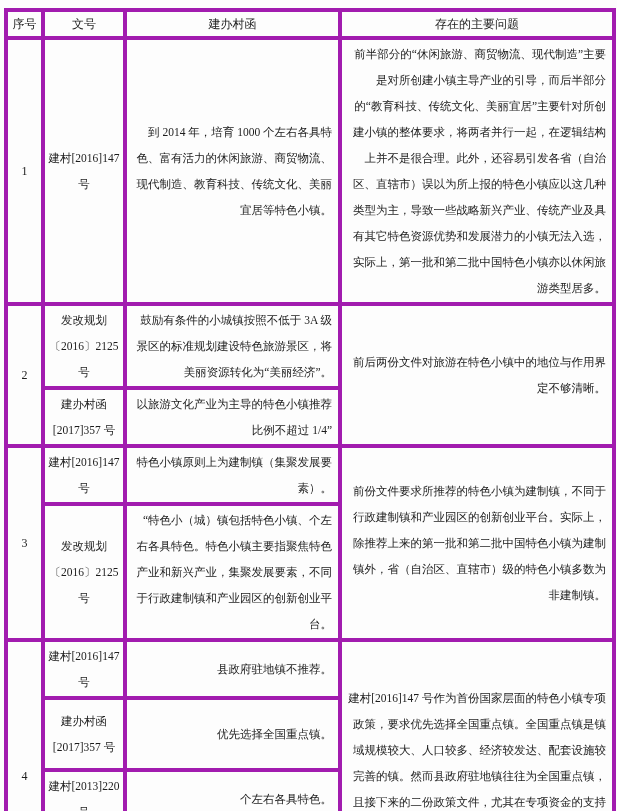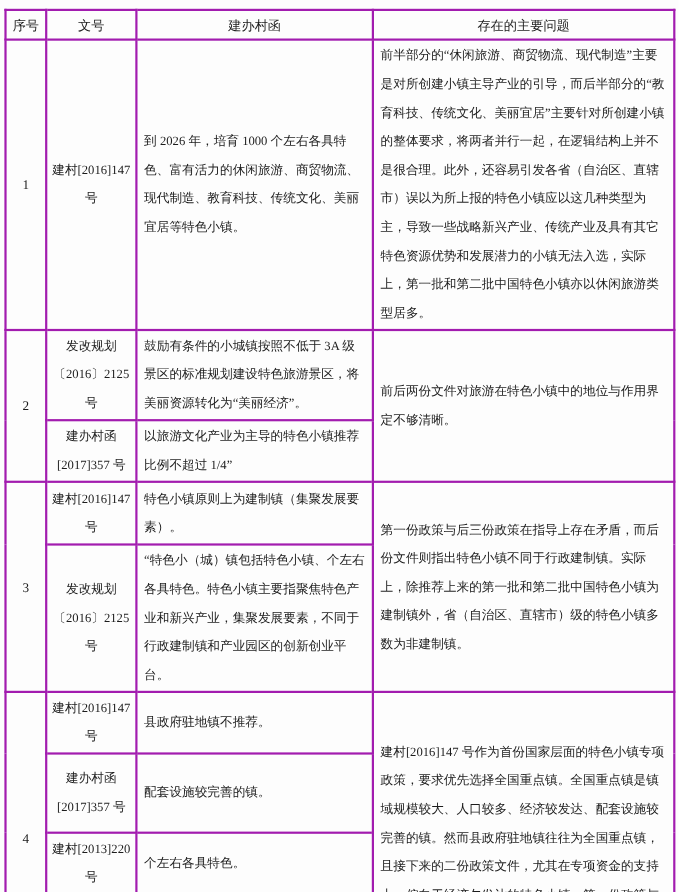--- a/index.html
+++ b/index.html
@@ -12,38 +12,38 @@
     font-family: "Liberation Serif", "DejaVu Serif", serif;
     color: #1c1c1c;
     overflow: hidden;
   }
   table.doc-table {
     border-collapse: collapse;
     table-layout: fixed;
     width: 608px;
   }
   .doc-table td, .doc-table th {
-    border: 2px solid #a21caf;
+    border: 4px solid #a21caf;
     vertical-align: middle;
     text-align: center;
     font-weight: normal;
     font-size: 11.5px;
     line-height: 26px;
     padding: 1px 6px;
     box-sizing: border-box;
     overflow: hidden;
   }
   .doc-table th { font-size: 12px; line-height: 16px; padding: 4px 2px; }
   .col-seq  { width: 37px; }
   .col-doc  { width: 82px; }
   .col-stmt { width: 215px; }
   .col-prob { width: 274px; }
   td.doc-cell { white-space: pre-line; padding: 1px 3px; }
   td.seq-cell { font-size: 12px; }
-  td.stmt-cell, td.prob-cell { text-align: left; }
+  td.stmt-cell, td.prob-cell { text-align: right; }
 </style>
 </head>
 <body>
 
 <div class="page">
   <table class="doc-table">
     <colgroup>
       <col class="col-seq">
         <col class="col-doc">
         <col class="col-stmt">
@@ -56,21 +56,21 @@
         <th>建办村函</th>
         <th>存在的主要问题</th>
       </tr>
     </thead>
     <tbody>
 
       <tr style="height:242px;">
         <td class="seq-cell">1</td>
         <td class="doc-cell">建村[2016]147
 号</td>
-        <td class="stmt-cell">到 2026 年，培育 1000 个左右各具特色、富有活力的休闲旅游、商贸物流、现代制造、教育科技、传统文化、美丽宜居等特色小镇。</td>
+        <td class="stmt-cell">到 2014 年，培育 1000 个左右各具特色、富有活力的休闲旅游、商贸物流、现代制造、教育科技、传统文化、美丽宜居等特色小镇。</td>
         <td class="prob-cell">前半部分的“休闲旅游、商贸物流、现代制造”主要是对所创建小镇主导产业的引导，而后半部分的“教育科技、传统文化、美丽宜居”主要针对所创建小镇的整体要求，将两者并行一起，在逻辑结构上并不是很合理。此外，还容易引发各省（自治区、直辖市）误以为所上报的特色小镇应以这几种类型为主，导致一些战略新兴产业、传统产业及具有其它特色资源优势和发展潜力的小镇无法入选，实际上，第一批和第二批中国特色小镇亦以休闲旅游类型居多。</td>
       </tr>
 
       <tr style="height:82px;">
         <td class="seq-cell" rowspan="2">2</td>
         <td class="doc-cell">发改规划
 〔2016〕2125
 号</td>
         <td class="stmt-cell">鼓励有条件的小城镇按照不低于 3A 级景区的标准规划建设特色旅游景区，将美丽资源转化为“美丽经济”。</td>
         <td class="prob-cell" rowspan="2">前后两份文件对旅游在特色小镇中的地位与作用界定不够清晰。</td>
@@ -79,40 +79,40 @@
         <td class="doc-cell">建办村函
 [2017]357 号</td>
         <td class="stmt-cell">以旅游文化产业为主导的特色小镇推荐比例不超过 1/4”</td>
       </tr>
 
       <tr style="height:57px;">
         <td class="seq-cell" rowspan="2">3</td>
         <td class="doc-cell">建村[2016]147
 号</td>
         <td class="stmt-cell">特色小镇原则上为建制镇（集聚发展要素）。</td>
-        <td class="prob-cell" rowspan="2">第一份政策与后三份政策在指导上存在矛盾，而后份文件则指出特色小镇不同于行政建制镇。实际上，除推荐上来的第一批和第二批中国特色小镇为建制镇外，省（自治区、直辖市）级的特色小镇多数为非建制镇。</td>
+        <td class="prob-cell" rowspan="2">前份文件要求所推荐的特色小镇为建制镇，不同于行政建制镇和产业园区的创新创业平台。实际上，除推荐上来的第一批和第二批中国特色小镇为建制镇外，省（自治区、直辖市）级的特色小镇多数为非建制镇。</td>
       </tr>
       <tr style="height:108px;">
         <td class="doc-cell">发改规划
 〔2016〕2125
 号</td>
         <td class="stmt-cell">“特色小（城）镇包括特色小镇、个左右各具特色。特色小镇主要指聚焦特色产业和新兴产业，集聚发展要素，不同于行政建制镇和产业园区的创新创业平台。</td>
       </tr>
 
       <tr style="height:53px;">
         <td class="seq-cell" rowspan="4">4</td>
         <td class="doc-cell">建村[2016]147
 号</td>
         <td class="stmt-cell">县政府驻地镇不推荐。</td>
         <td class="prob-cell" rowspan="4">建村[2016]147 号作为首份国家层面的特色小镇专项政策，要求优先选择全国重点镇。全国重点镇是镇域规模较大、人口较多、经济较发达、配套设施较完善的镇。然而县政府驻地镇往往为全国重点镇，且接下来的二份政策文件，尤其在专项资金的支持上，偏向于经济欠发达的特色小镇。第一份政策与后三份政策在指导上存在矛盾。</td>
       </tr>
       <tr style="height:72px;">
         <td class="doc-cell">建办村函
 [2017]357 号</td>
-        <td class="stmt-cell">配套设施较完善的镇。</td>
+        <td class="stmt-cell">优先选择全国重点镇。</td>
       </tr>
       <tr style="height:45px;">
         <td class="doc-cell">建村[2013]220
 号</td>
         <td class="stmt-cell">个左右各具特色。</td>
       </tr>
       <tr style="height:57px;">
         <td class="doc-cell">发改规划
 （2017）102 号</td>
         <td class="stmt-cell">支持特色小（城）镇脱贫攻坚。</td>

